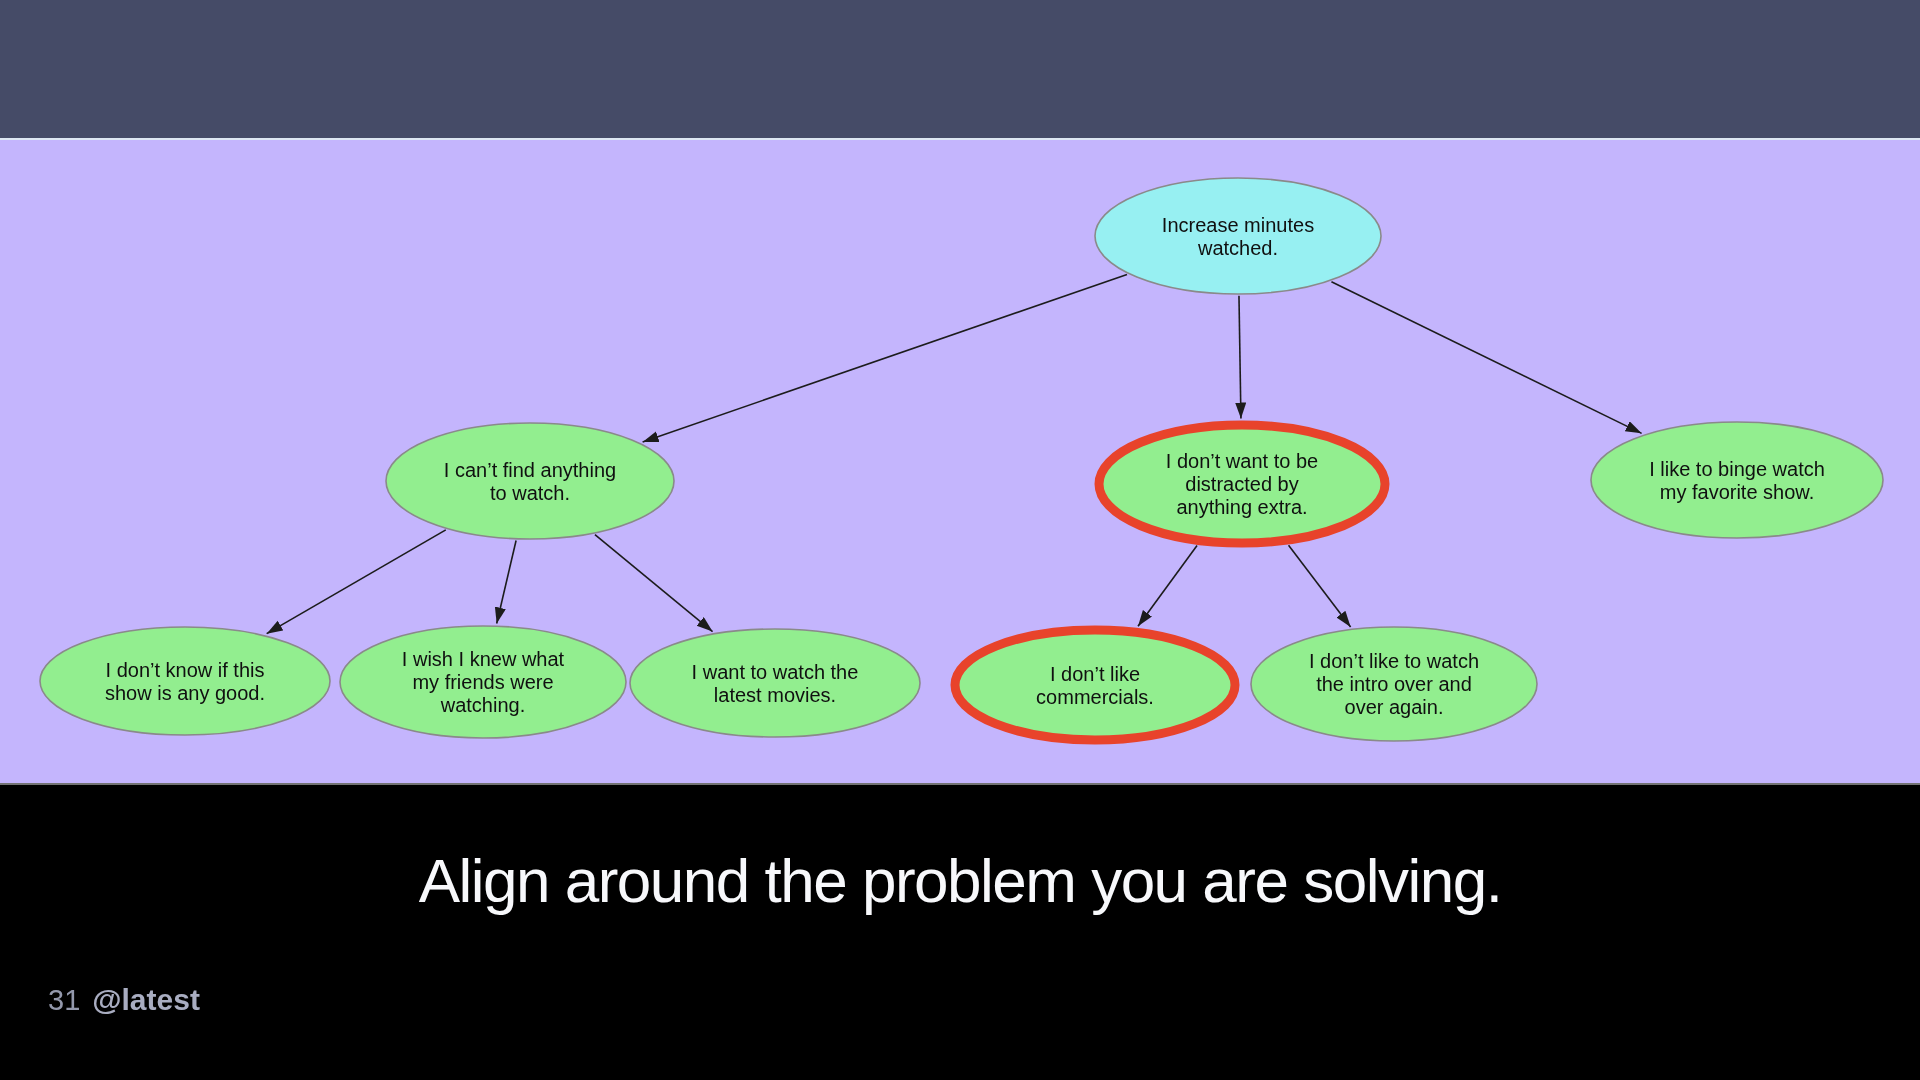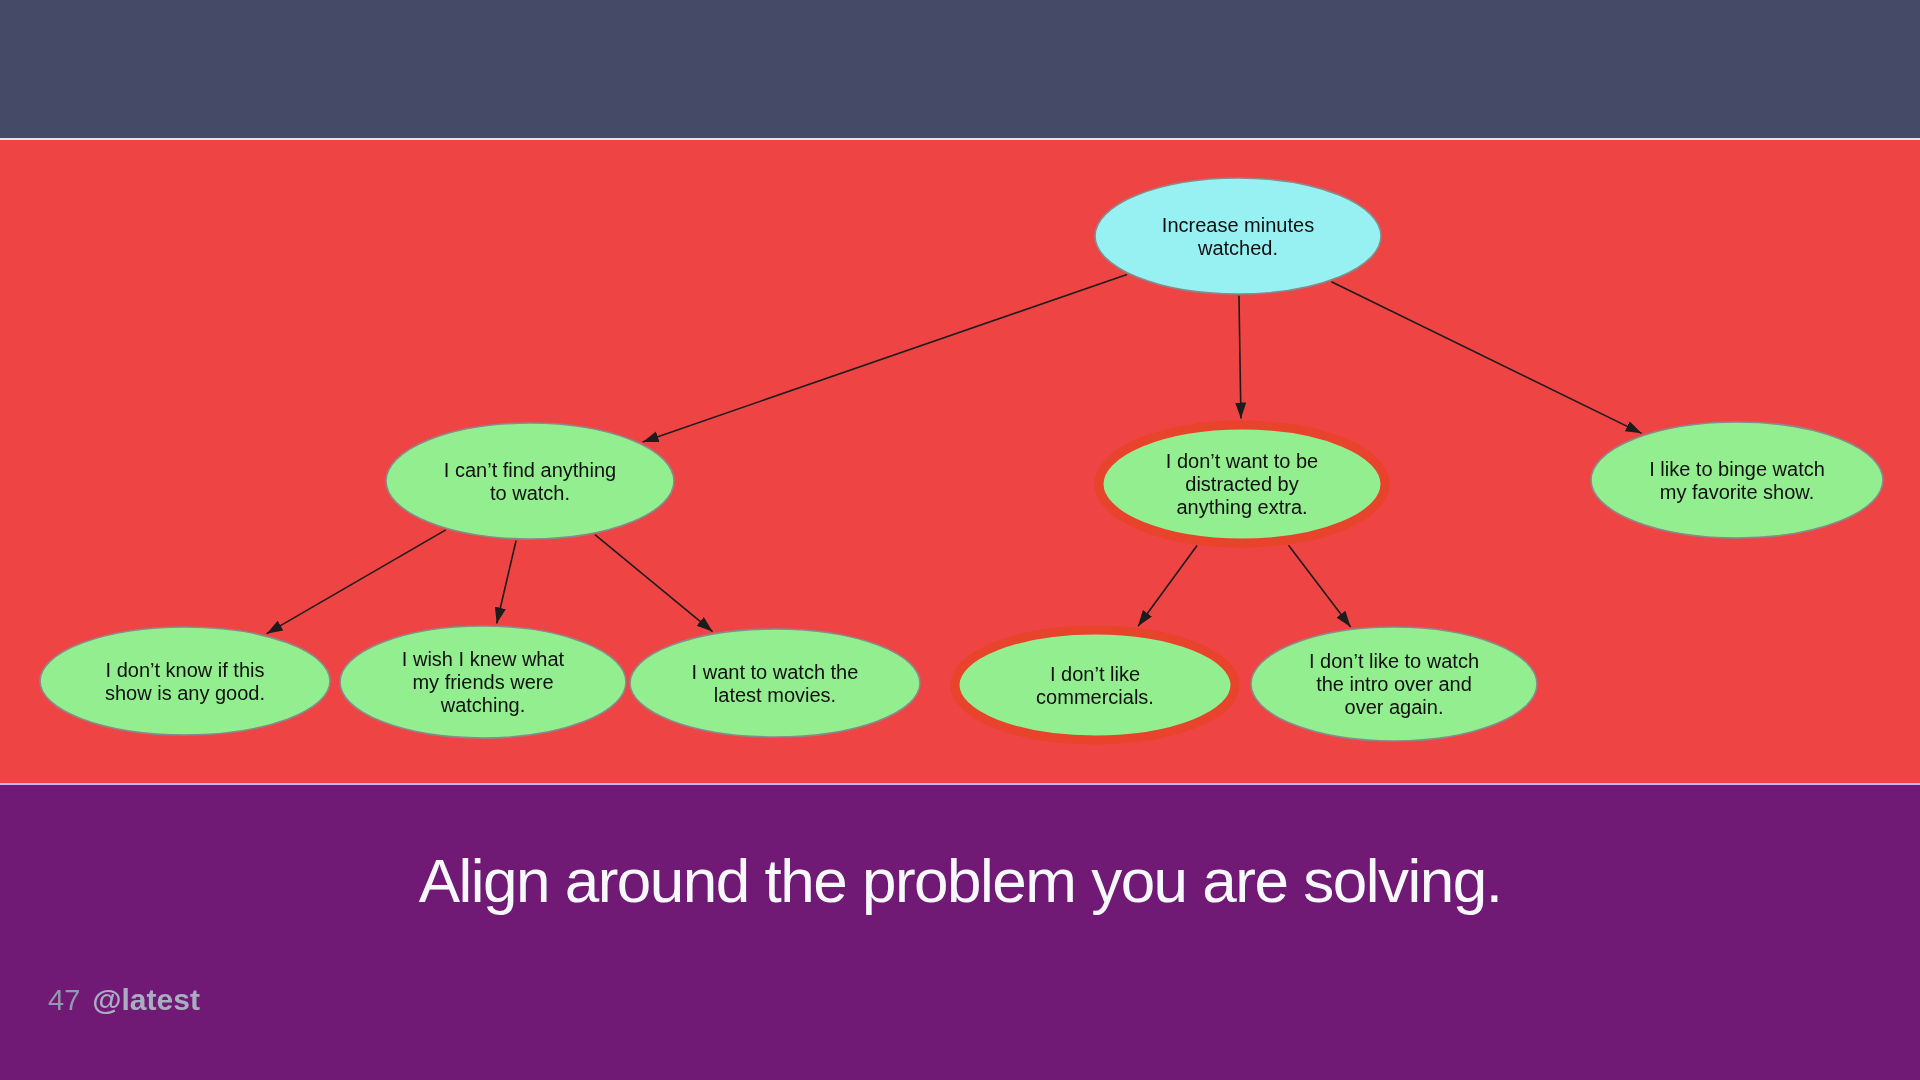--- a/index.html
+++ b/index.html
@@ -1,23 +1,23 @@
 <!DOCTYPE html>
 <html><head>
 <meta charset="utf-8">
 <style>
   html,body{margin:0;padding:0;width:1920px;height:1080px;overflow:hidden;
     font-family:"Liberation Sans", sans-serif;background:#ffffff;}
   .slide{position:relative;width:1920px;height:1080px;}
   .band-top{position:absolute;top:0;left:0;width:1920px;height:138px;
     background:#454B67;border-bottom:2px solid #dde7f2;}
-  .canvas{position:absolute;top:140px;left:0;width:1920px;height:643px;background:#ef4444;}
+  .canvas{position:absolute;top:140px;left:0;width:1920px;height:643px;background:#c4b5fd;}
   .canvas svg{display:block;width:1920px;height:643px;}
   .band-bottom{position:absolute;top:783px;left:0;width:1920px;height:297px;
-    background:#701a75;border-top:2px solid #c4b5fd;box-sizing:border-box;}
+    background:#000000;border-top:2px solid #737373;box-sizing:border-box;}
   .headline{margin-top:58px;text-align:center;color:#F7F8FB;font-size:62px;
     letter-spacing:-1.5px;font-weight:400;line-height:76px;}
   .footer{position:absolute;left:48px;top:198px;display:flex;align-items:baseline;gap:12px;}
   .page-number{color:#9398AC;font-size:29px;font-weight:400;}
   .handle{color:#A9ADC1;font-size:30px;font-weight:700;}
   .node-label{font-family:"Liberation Sans", sans-serif;font-size:20px;fill:#101010;}
 </style>
 </head>
 <body>
 
@@ -74,17 +74,17 @@
         <g>
           <ellipse cx="1394" cy="544" rx="143" ry="57" fill="#92EE8F" stroke="#8A8A8A" stroke-width="1.6"></ellipse>
           <text text-anchor="middle" class="node-label"><tspan x="1394" y="528">I don’t like to watch</tspan><tspan x="1394" y="551">the intro over and</tspan><tspan x="1394" y="574">over again.</tspan></text>
         </g>
       </svg>
   </div>
 
   <div class="band-bottom">
     <div class="headline">Align around the problem you are solving.</div>
     <div class="footer">
-      <span class="page-number">47</span>
+      <span class="page-number">31</span>
       <span class="handle">@latest</span>
     </div>
   </div>
 </div>
 
 </body></html>

